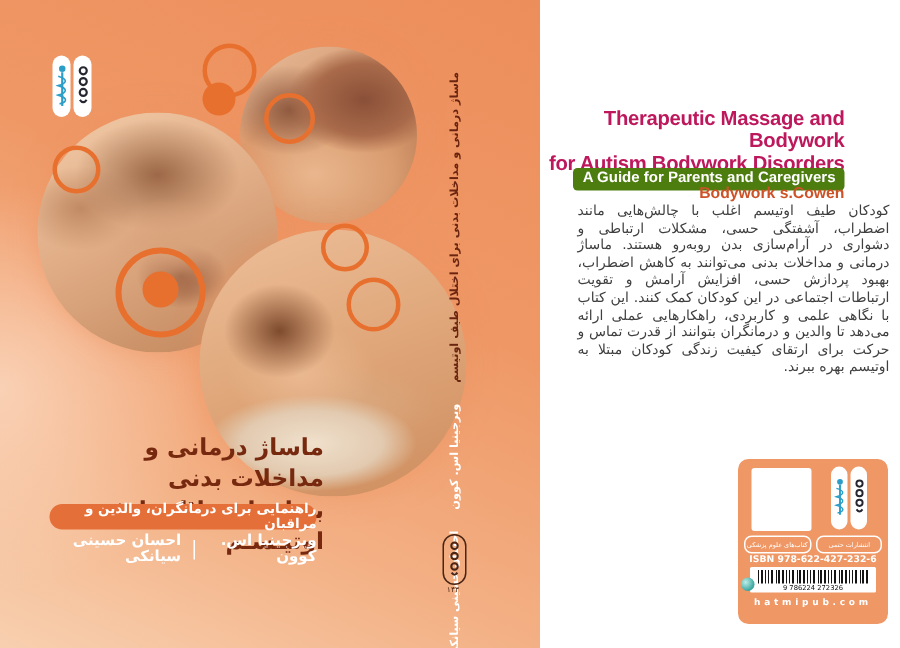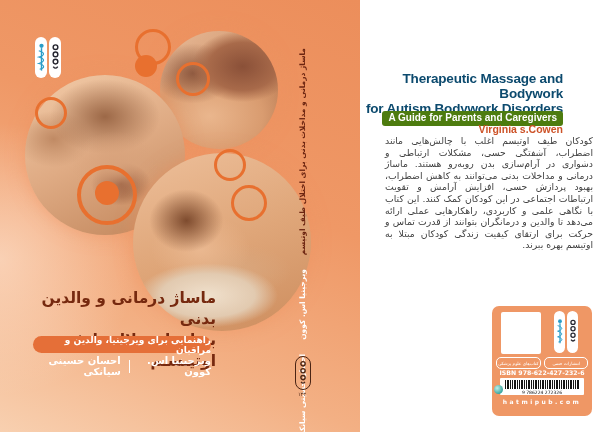--- a/index.html
+++ b/index.html
@@ -58,21 +58,21 @@
     transform:rotate(-90deg);direction:rtl;display:flex;align-items:center;
     justify-content:flex-start;gap:14px;font-weight:bold;font-size:7.5px;white-space:nowrap;}
   .spine-text .t{color:#6b2410;}
   .spine-text .a{color:#ffffff;}
   .spine-logo{position:absolute;left:295px;top:356px;width:14px;height:32px;
     border:1.5px solid #4a2414;border-radius:8px;display:flex;align-items:center;justify-content:center;}
   .spine-num{position:absolute;left:291px;top:390px;width:22px;text-align:center;
     color:#4a2414;font-size:6px;transform:scale(.85);}
   
   .back-titles{position:absolute;left:363px;top:71px;width:200px;text-align:right;
-    color:#0c4a6e;font-weight:bold;font-size:13.5px;line-height:15px;letter-spacing:-.2px;
+    color:#be185d;font-weight:bold;font-size:13.5px;line-height:15px;letter-spacing:-.2px;
     font-family:"Liberation Sans","DejaVu Sans",sans-serif;}
   .back-badge-row{position:absolute;left:363px;top:106px;width:200px;text-align:right;}
   .back-badge{display:inline-block;background:#4d7c0f;color:#fff;font-weight:bold;
     font-size:10px;padding:1.5px 6px 2.5px;border-radius:3px;
     font-family:"Liberation Sans","DejaVu Sans",sans-serif;}
   .back-author{position:absolute;left:363px;top:123px;width:200px;text-align:right;
     color:#cd5227;font-weight:bold;font-size:10.5px;
     font-family:"Liberation Sans","DejaVu Sans",sans-serif;}
   .back-blurb{position:absolute;left:385px;top:135px;width:208px;height:108px;
     direction:rtl;text-align:justify;color:#3f3f3f;font-size:9.3px;line-height:11.6px;}
@@ -131,24 +131,24 @@
       <svg width="9" height="34" viewBox="0 0 10 34">
         <circle cx="5" cy="5" r="2.6" fill="none" stroke="#262630" stroke-width="1.6"></circle>
         <circle cx="5" cy="13" r="2.6" fill="none" stroke="#262630" stroke-width="1.6"></circle>
         <circle cx="5" cy="21" r="2.6" fill="none" stroke="#262630" stroke-width="1.6"></circle>
         <path d="M2.5,26.5 Q5,30 7.5,26.5" fill="none" stroke="#262630" stroke-width="1.6"></path>
       </svg>
     </div>
   </div>
 
   <div class="front-title">
-    <div>ماساژ درمانی و والدین بدنی</div>
+    <div>ماساژ درمانی و مداخلات بدنی</div>
     <div>بـرای اخـتـلال طیف اوتیـسـم</div>
   </div>
-  <div class="front-badge">راهنمایی برای ویرجینیا، والدین و مراقبان</div>
+  <div class="front-badge">راهنمایی برای درمانگران، والدین و مراقبان</div>
   <div class="front-authors">
     <span>ویرجینیا اس. کوون</span>
     <span class="sep"></span>
     <span>احسان حسینی سیانکی</span>
   </div>
 
   <div class="spine-text">
     <span class="t">ماساژ درمانی و مداخلات بدنی برای اختلال طیف اوتیسم</span>
     <span class="a">ویرجینیا اس. کوون</span>
     <span class="a">احسان حسینی سیانکی</span>
@@ -163,21 +163,21 @@
   </div>
   <div class="spine-num">۱۴۳</div>
 
   <div class="back-titles">
     <div>Therapeutic Massage and Bodywork</div>
     <div>for Autism Bodywork Disorders</div>
   </div>
   <div class="back-badge-row">
     <span class="back-badge">A Guide for Parents and Caregivers</span>
   </div>
-  <div class="back-author">Virginia s.Cowen</div>
+  <div class="back-author">Bodywork s.Cowen</div>
   <div class="back-blurb">کودکان طیف اوتیسم اغلب با چالش‌هایی مانند اضطراب، آشفتگی حسی، مشکلات ارتباطی و دشواری در آرام‌سازی بدن روبه‌رو هستند. ماساژ درمانی و مداخلات بدنی می‌توانند به کاهش اضطراب، بهبود پردازش حسی، افزایش آرامش و تقویت ارتباطات اجتماعی در این کودکان کمک کنند. این کتاب با نگاهی علمی و کاربردی، راهکارهایی عملی ارائه می‌دهد تا والدین و درمانگران بتوانند از قدرت تماس و حرکت برای ارتقای کیفیت زندگی کودکان مبتلا به اوتیسم بهره ببرند.</div>
 
   <div class="info-box">
     <div class="info-white-square"></div>
     <div class="logo-pills" style="left:62px;top:5px;">
       <div class="pill" style="width:11px;height:42px;">
         <svg width="8" height="34" viewBox="0 0 10 34">
           <circle cx="5" cy="3.5" r="2.4" fill="#2b9dc7"></circle>
           <line x1="5" y1="6" x2="5" y2="31" stroke="#2b9dc7" stroke-width="1.6"></line>
           <path d="M2,9 C9,11 9,14 2,16 C9,18 9,21 2,23 C9,25 9,28 3,29.5" fill="none" stroke="#2b9dc7" stroke-width="1.2"></path>

